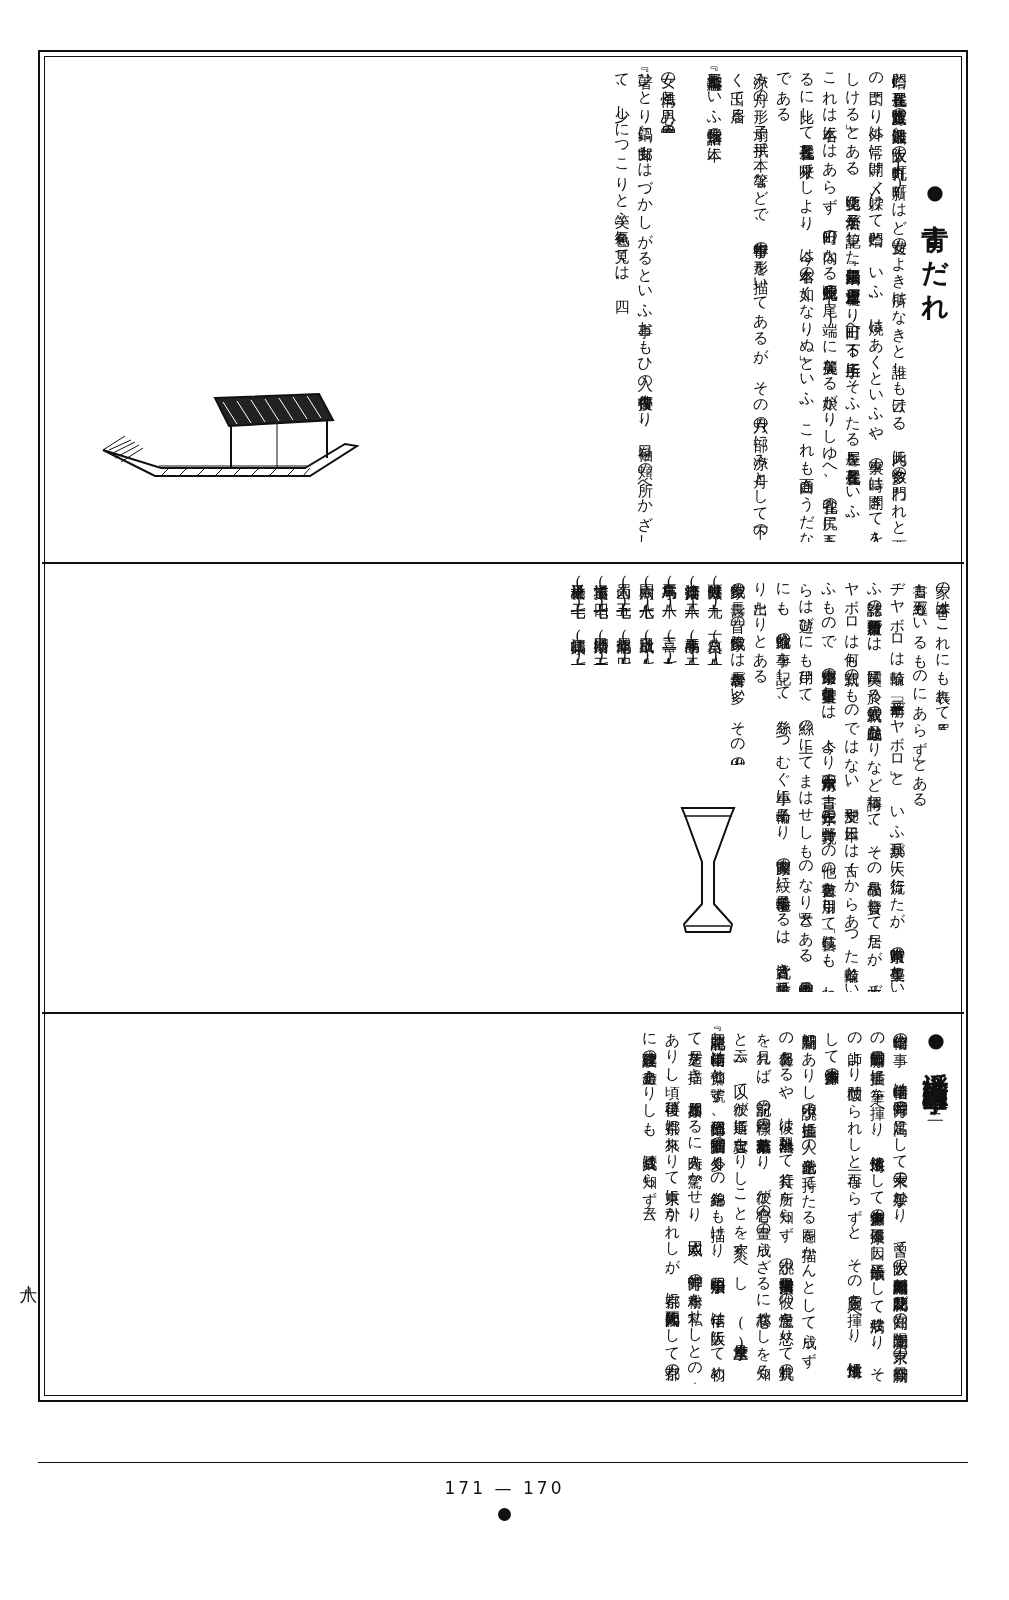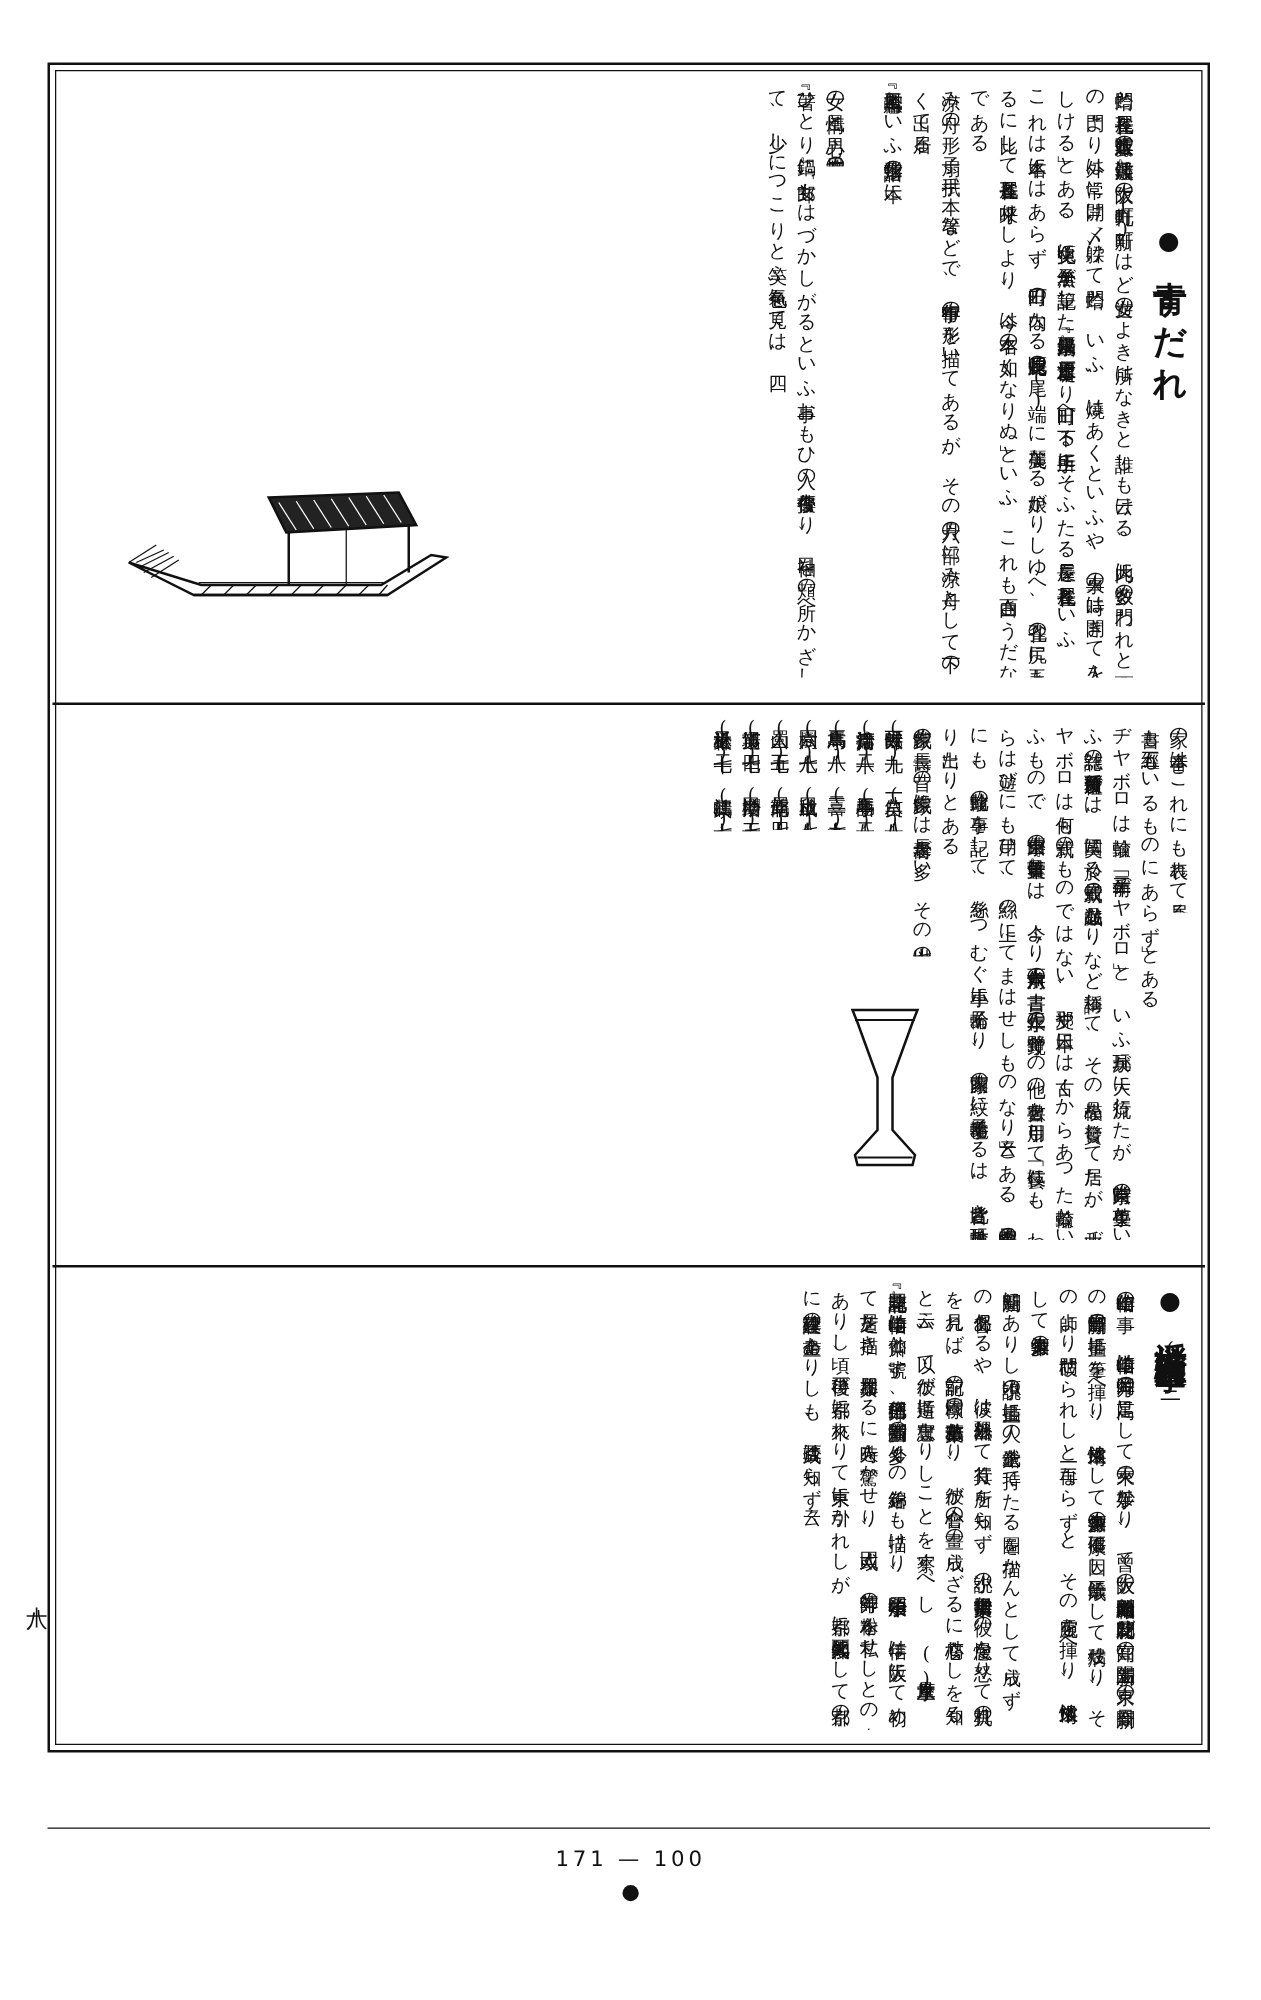--- a/index.html
+++ b/index.html
@@ -278,17 +278,17 @@
     </div>
     <div class="vtext body-col">山崎年信の事　　山崎年信は月岡芳年の高足にして天來の妙手なり、曾て大阪の魁新聞織内申報、此花新聞及び高知の土陽新聞、東京の今日新聞、京都の日出新聞等の插畫に筆を揮へり、性來放埓にして大酒身多年の不健康に因し三十餘歳にして病歿せり、その師より破門せられしと一再ならずと、その靈腕を揮へり、性來放埓にして大酒身多年の</div>
     <div class="vtext body-col">魁新聞にありし頃小説の插畫に一人の武士鎗を持てたる圖を描かんとして成らず、再三の督促あるや、彼は飄然外出して其行く所を知らず、小説の擔任者宇田川某、彼の怠慢を怒りて其机の抽斗を見れば、前記の圖樣の草稿數十葉あり、彼が會心の畫の成らざるに腐心せしを知ると云ふ、以て彼が斯道に忠實なりしことを察すべし　　(座摩堂旦水)</div>
     <div class="vtext body-col">『此花』記者曰　山崎年信は仙齋と號す、俗稱徳三郎、新聞插畫の外多くの錦繪をも描けり、明治二十年頃歿す、年信は大阪にて初めて芝居を描き、其器用なるに時人を驚かせり、或人曰く、師芳年の粉本を私せしとの事ありし頃、後再び京都に來れりて東京に引かれしが、京都に死後知人間にして京都の某寺内に墓碑建設の企畫ありしも、其成否は知らず云々</div>
   </div>
 
   <div id="page-num-side">十八</div>
 
   <div id="footer-rule"></div>
   <div id="footer">
-    <div id="footer-text">171 — 100</div>
+    <div id="footer-text">171 — 170</div>
     <div id="footer-dot"></div>
   </div>
 
 </div>
 
 </body></html>

